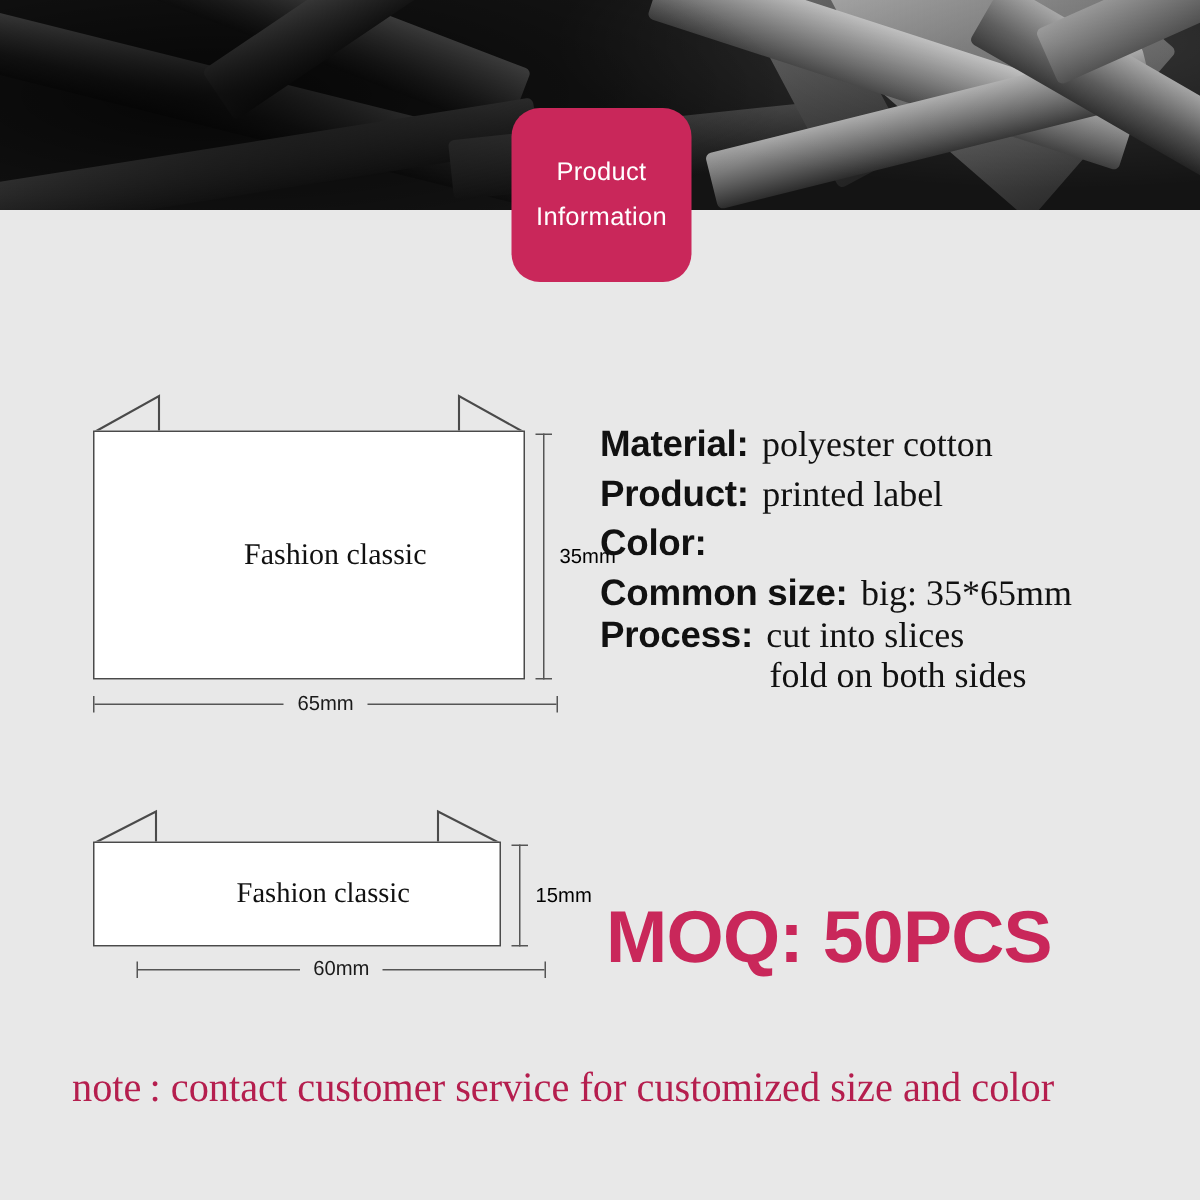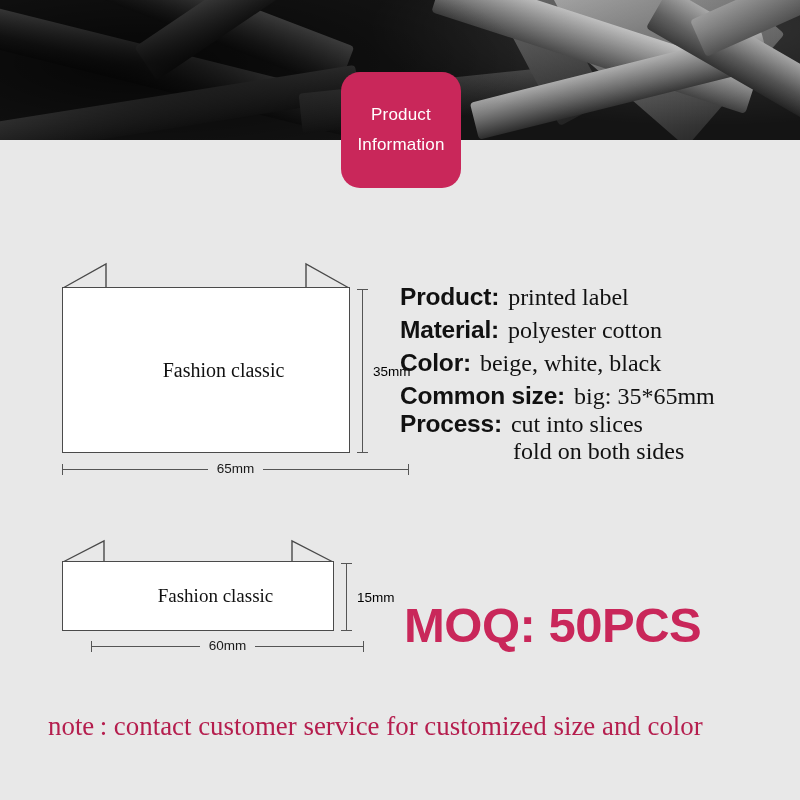--- a/index.html
+++ b/index.html
@@ -198,21 +198,21 @@
       <span class="label-text" style="font-size:20px;">Fashion classic</span>
     </div>
 
     <div class="dim-v" style="left:295px; top:27px; height:164px;">
       <div class="cap top"></div>
       <div class="vline"></div>
       <div class="cap bot"></div>
       <span class="dlabel">35mm</span>
     </div>
 
-    <div class="dim-h" style="left:0; top:200px; width:347px;">
+    <div class="dim-h" style="left:0; top:200px; width:310px;">
       <div class="cap"></div>
       <div class="seg"></div>
       <span class="dlabel">65mm</span>
       <div class="seg"></div>
       <div class="cap"></div>
     </div>
   </div>
 
   <div class="diagram" style="left:62px; top:538px; width:300px; height:120px;">
 
@@ -237,32 +237,31 @@
       <div class="seg"></div>
       <span class="dlabel">60mm</span>
       <div class="seg"></div>
       <div class="cap"></div>
     </div>
   </div>
 
   <div class="specs">
 
     <div class="spec-row">
+      <span class="spec-key">Material:</span>
+      <span class="spec-val">polyester cotton</span>
+    </div>
+
+    <div class="spec-row">
       <span class="spec-key">Product:</span>
       <span class="spec-val">printed label</span>
     </div>
 
     <div class="spec-row">
-      <span class="spec-key">Material:</span>
-      <span class="spec-val">polyester cotton</span>
-    </div>
-
-    <div class="spec-row">
       <span class="spec-key">Color:</span>
-      <span class="spec-val">beige, white,  black</span>
     </div>
 
     <div class="spec-row" style="margin-bottom:0;">
       <span class="spec-key">Common size:</span>
       <span class="spec-val">big: 35*65mm</span>
     </div>
 
     <div class="spec-row" style="margin-bottom:0;">
       <span class="spec-key">Process:</span>
       <span class="spec-val">cut into slices</span>

